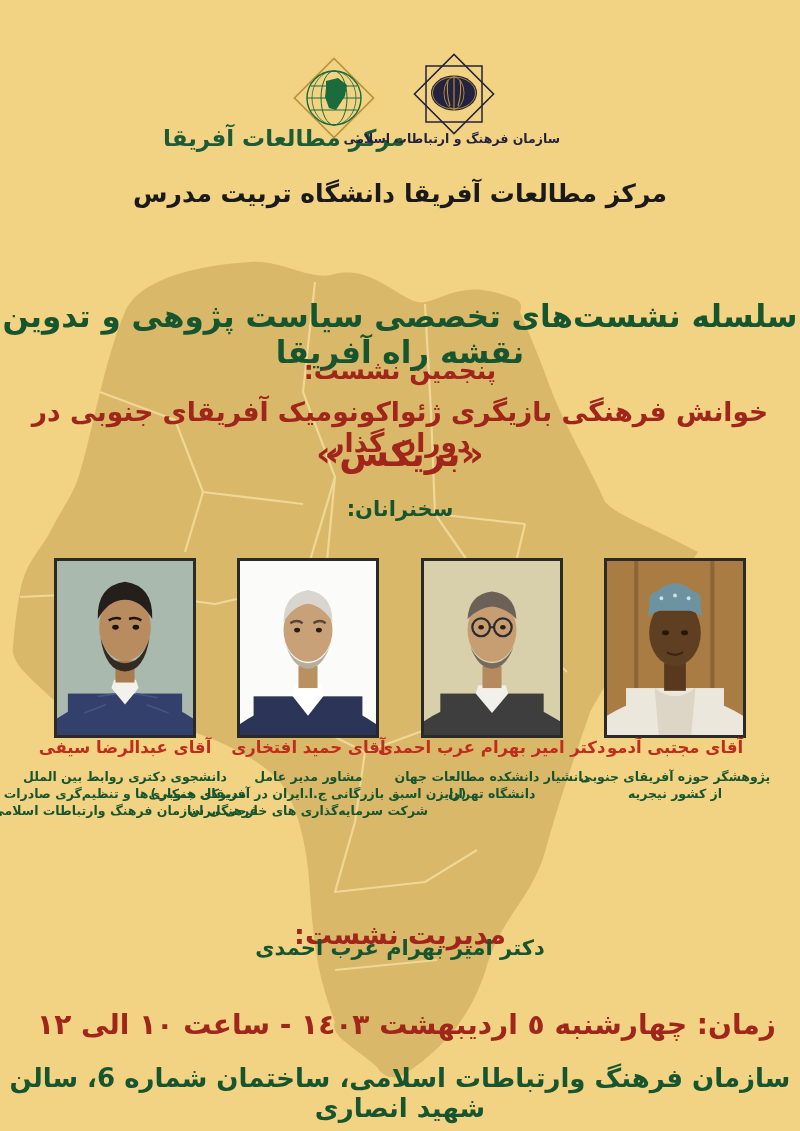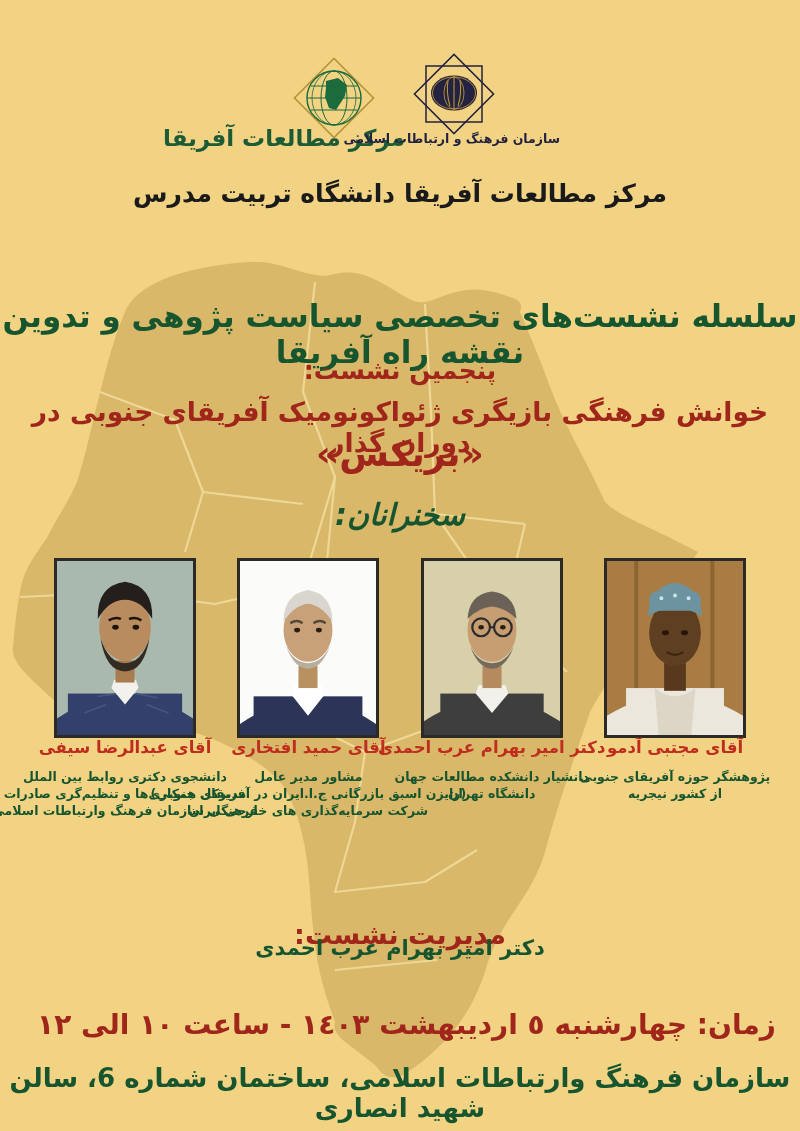--- a/index.html
+++ b/index.html
@@ -75,21 +75,21 @@
   <div class="abs logo-script-right" style="left:388px;top:131px;width:172px;">سازمان فرهنگ و ارتباطات اسلامی</div>
 
   <div class="ctext black" style="top:179px;font-size:25px;">مرکز مطالعات آفریقا دانشگاه تربیت مدرس</div>
 
   <div class="ctext green" style="top:298px;font-size:31px;">سلسله نشست‌های تخصصی سیاست پژوهی و تدوین نقشه راه آفریقا</div>
 
   <div class="ctext maroon" style="top:356px;font-size:25px;">پنجمین نشست:</div>
   <div class="ctext maroon" style="top:396px;font-size:26.5px;">خوانش فرهنگی بازیگری ژئواکونومیک آفریقای جنوبی در دوران گذار</div>
   <div class="ctext maroon" style="top:433px;font-size:36px;">«بریکس»</div>
 
-  <div class="ctext green" style="top:497px;font-size:30px;font-style:italic;">سخنرانان:</div>
+  <div class="ctext green" style="top:497px;font-size:21px;">سخنرانان:</div>
 
   <div class="speakers-row">
 
     <div class="speaker-col">
       <div class="photo">
         <svg viewBox="0 0 100 126" preserveAspectRatio="none">
           <rect width="100" height="126" fill="#A97C44"></rect>
           <rect x="20" y="0" width="3" height="126" fill="#8D6434"></rect>
           <rect x="76" y="0" width="3" height="126" fill="#8D6434"></rect>
           <path d="M0,112 Q50,82 100,112 L100,126 L0,126 Z" fill="#ECE7DC"></path>

